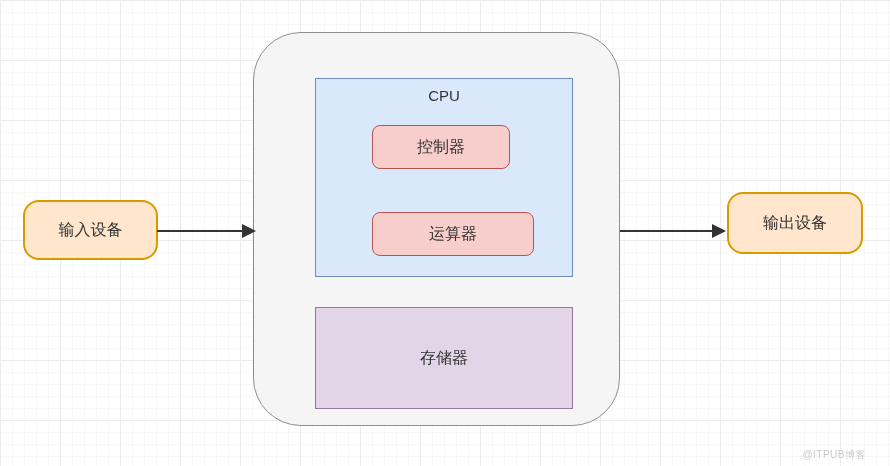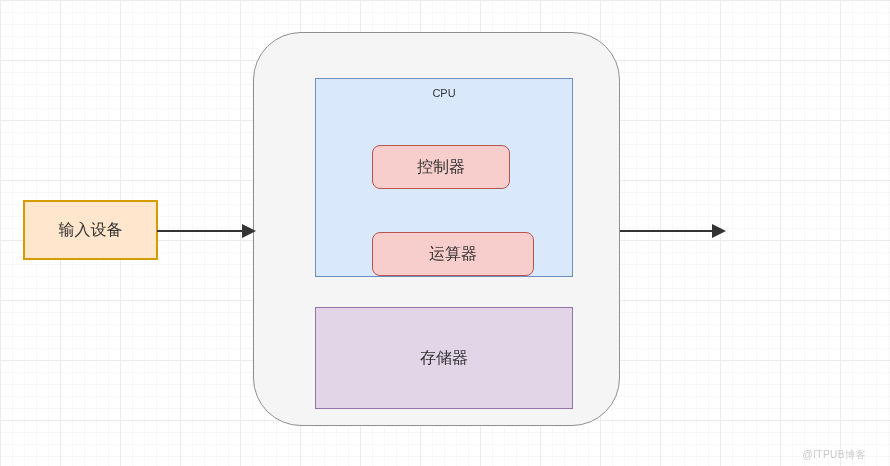--- a/index.html
+++ b/index.html
@@ -26,45 +26,44 @@
     align-items: center;
     justify-content: center;
     color: #333333;
     font-size: 16px;
     text-align: center;
     line-height: 1.2;
   }
   .device {
     background: #FFE6CC;
     border: 2px solid #D79B00;
-    border-radius: 0;
+    border-radius: 16px;
     justify-content: center;
   }
   #input-device  { left: 23px;  top: 200px; width: 135px; height: 60px; }
   #output-device { left: 727px; top: 192px; width: 136px; height: 62px; }
   #host {
     left: 253px; top: 32px; width: 367px; height: 394px;
     background: #F5F5F5;
     border: 1.5px solid #8F8F8F;
     border-radius: 48px;
   }
   #cpu-box {
     left: 315px; top: 78px; width: 258px; height: 199px;
     background: #DAE8FC;
     border: 1.5px solid #6C8EBF;
     justify-content: center;
     align-items: flex-start;
     padding-top: 8px;
-    font-size: 11px;
+    font-size: 15px;
   }
   .unit {
     background: #F8CECC;
     border: 1.5px solid #B85450;
     border-radius: 8px;
-    margin-top: 20px;
   }
   #controller { left: 372px; top: 125px; width: 138px; height: 44px; }
   #alu        { left: 372px; top: 212px; width: 162px; height: 44px; }
   #memory {
     left: 315px; top: 307px; width: 258px; height: 102px;
     background: #E1D5E7;
     border: 1.5px solid #9673A6;
   }
   .arrow { position: absolute; }
   #arrow-input-to-host { left: 156px; top: 222px; }
@@ -98,20 +97,23 @@
   </div>
 
   <div class="node" id="memory">
     <span>存储器</span>
   </div>
 
   <div class="node device" id="input-device">
     <span>输入设备</span>
   </div>
 
+  <div class="node device" id="output-device">
+    <span>输出设备</span>
+  </div>
 
   <svg class="arrow" id="arrow-input-to-host" width="102" height="18">
     <line x1="1" y1="9" x2="86" y2="9" stroke="#333333" stroke-width="2"></line>
     <polygon points="86,2 100,9 86,16" fill="#333333"></polygon>
   </svg>
 
   <svg class="arrow" id="arrow-host-to-output" width="110" height="18">
     <line x1="1" y1="9" x2="93" y2="9" stroke="#333333" stroke-width="2"></line>
     <polygon points="93,2 107,9 93,16" fill="#333333"></polygon>
   </svg>

